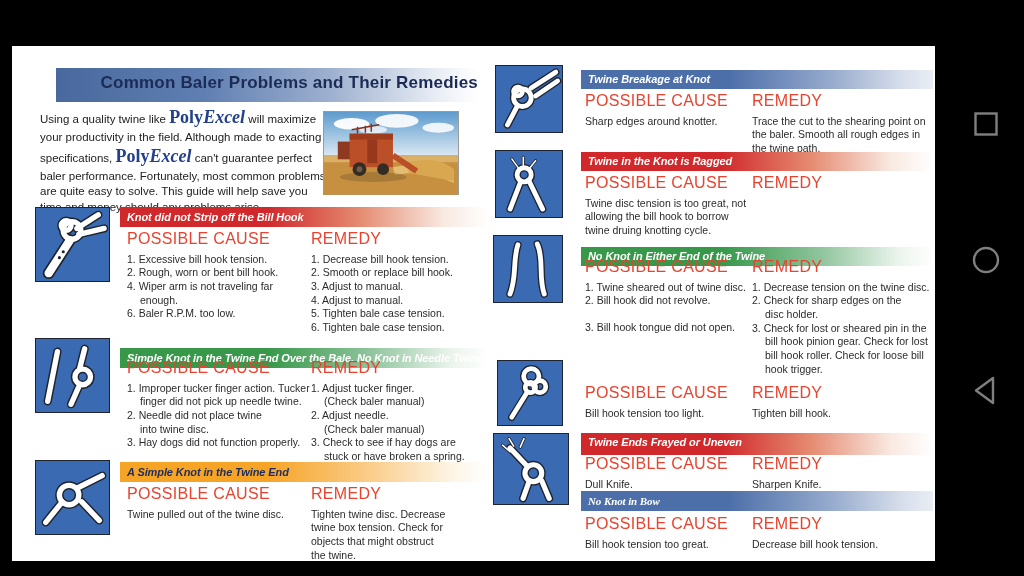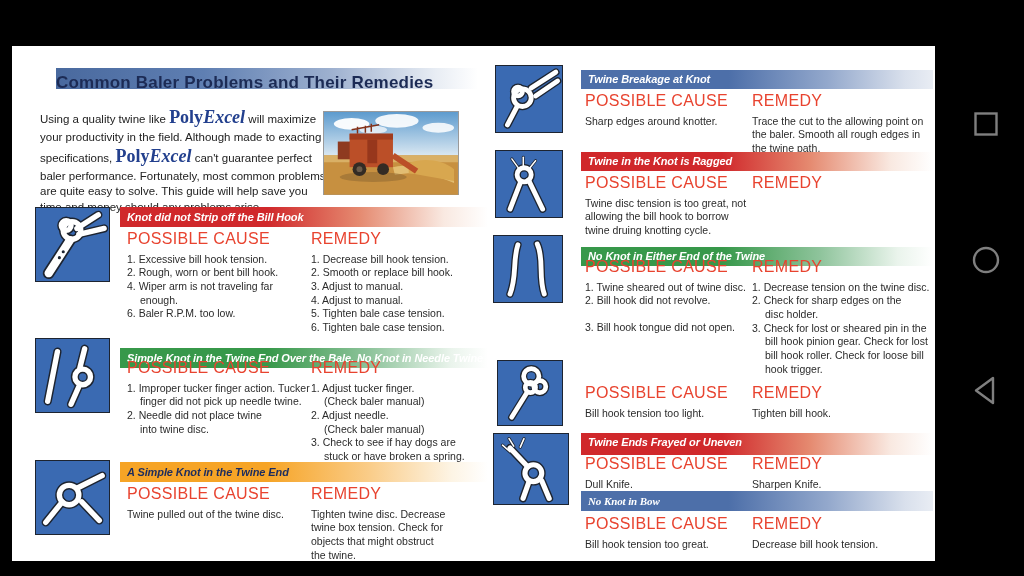--- a/index.html
+++ b/index.html
@@ -1,23 +1,23 @@
 <!DOCTYPE html>
 <html><head>
 <meta charset="utf-8">
 <style>
   html,body{margin:0;padding:0;width:1024px;height:576px;overflow:hidden;background:#000;
             font-family:"Liberation Sans",sans-serif;}
   .page{position:absolute;left:12px;top:46px;width:923px;height:515px;background:#ffffff;}
   .page *{box-sizing:border-box;}
 
   
-  .title-bar{position:absolute;left:44px;top:22px;width:422px;height:21px;
+  .title-bar{position:absolute;left:44px;top:22px;width:422px;height:34px;
     background:linear-gradient(90deg,#49699e 0%,#5f7fb2 35%,#9db0cf 65%,#e8edf4 90%,#fff 100%);
-    color:#1c2b55;font-size:17px;font-weight:bold;text-align:left;line-height:30px;letter-spacing:0.2px;}
+    color:#1c2b55;font-size:17px;font-weight:bold;text-align:right;line-height:30px;letter-spacing:0.2px;}
 
   
   .intro{position:absolute;left:28px;top:60px;width:290px;font-size:11.5px;line-height:1.33;color:#222;margin:0;}
   .brand{font-family:"Liberation Serif",serif;font-weight:bold;color:#23408e;font-size:18px;}
   .brand .be{font-style:italic;}
 
   .photo{position:absolute;left:311px;top:65px;width:136px;height:84px;border:1px solid #9a9a9a;background:#cde;}
 
   
   .hdr{position:absolute;height:20px;font-size:11px;font-weight:bold;font-style:italic;
@@ -191,20 +191,21 @@
     </svg>
   </div>
   <div class="hdr green light l2h">Simple Knot in the Twine End Over the Bale.  No Knot in Needle Twine</div>
   <div class="col l2c">
     <div class="lbl">POSSIBLE CAUSE</div>
     <div class="list">
         <div class="item num">1. Improper tucker finger action.  Tucker
 finger did not pick up needle twine.</div>
         <div class="item num">2. Needle did not place twine
 into twine disc.</div>
+        <div class="item num">3. Hay dogs did not function properly.</div>
       </div>
   </div>
   <div class="col l2r">
     <div class="lbl">REMEDY</div>
     <div class="list">
         <div class="item num">1. Adjust tucker finger.
 (Check baler manual)</div>
         <div class="item num">2. Adjust needle.
 (Check baler manual)</div>
         <div class="item num">3. Check to see if hay dogs are
@@ -266,21 +267,21 @@
   <div class="hdr blue light r1h">Twine Breakage at Knot</div>
   <div class="col r1c">
     <div class="lbl">POSSIBLE CAUSE</div>
     <div class="list">
         <div class="item plain">Sharp edges around knotter.</div>
       </div>
   </div>
   <div class="col r1r">
     <div class="lbl">REMEDY</div>
     <div class="list">
-        <div class="item plain">Trace the cut to the allowing point on
+        <div class="item plain">Trace the cut to the shearing point on
 the baler. Smooth all rough edges in
 the twine path.</div>
       </div>
   </div>
 
   <div class="icon-box r2i">
     <svg viewBox="0 0 75 75">
       <g class="s">
           <path d="M26,20 L18,9"></path>
           <path d="M31,18 L31,7"></path>

